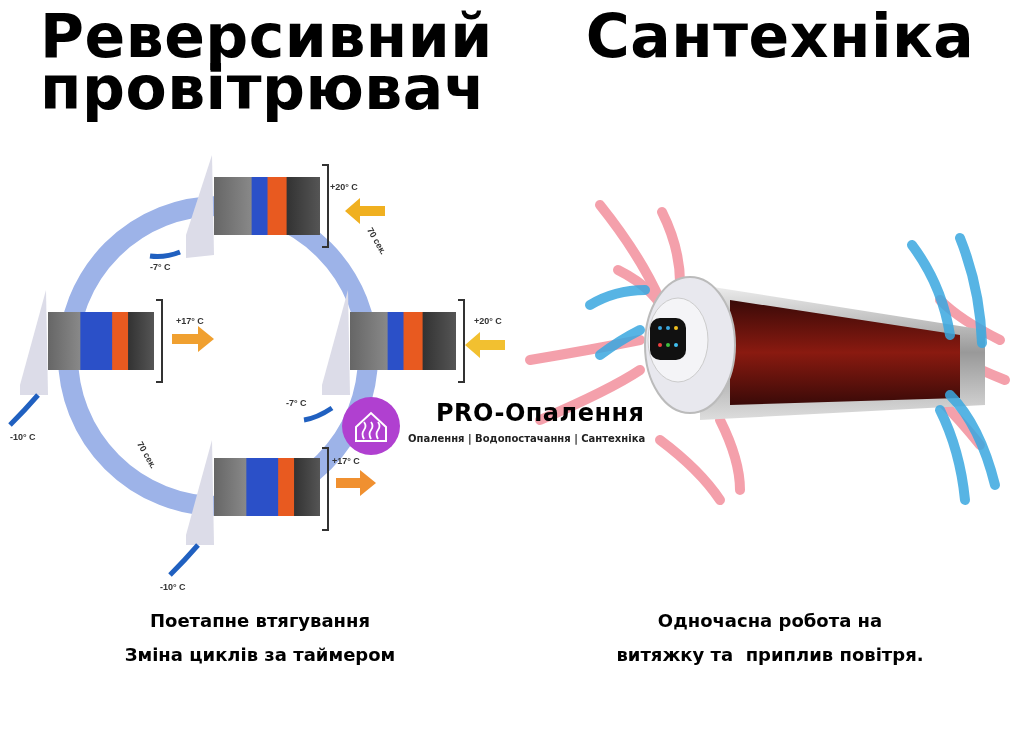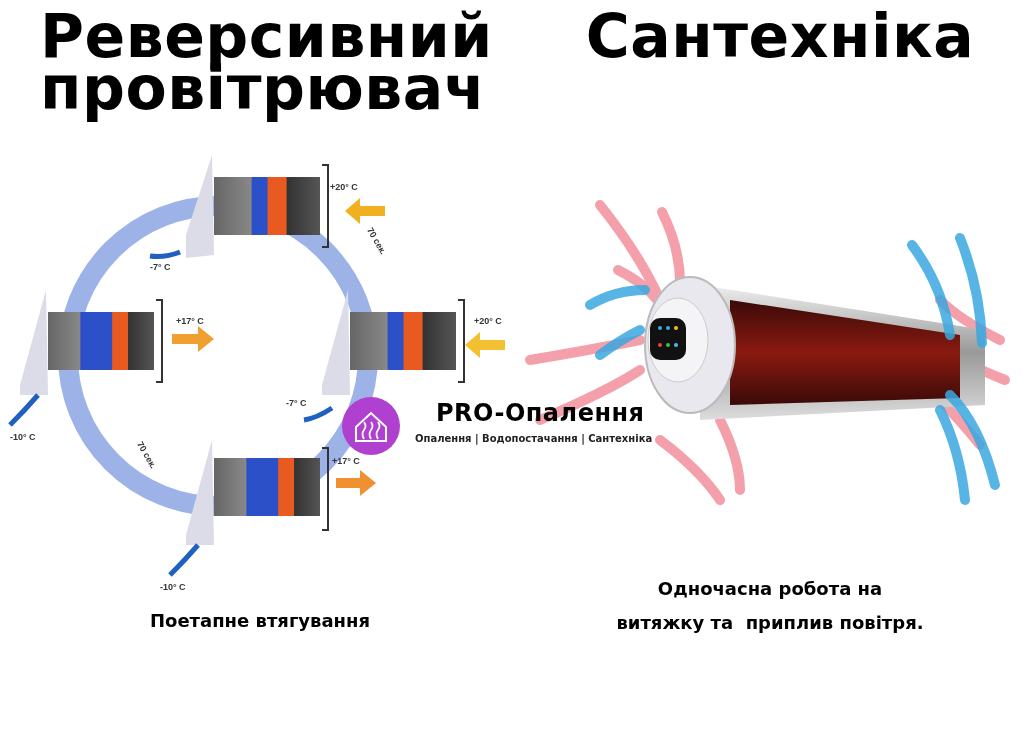--- a/index.html
+++ b/index.html
@@ -4,21 +4,21 @@
 <style>
   html, body { margin:0; padding:0; }
   body { width:1024px; height:738px; background:#ffffff; position:relative; overflow:hidden;
          font-family:"DejaVu Sans", "Liberation Sans", sans-serif; color:#000; }
   .title { position:absolute; font-weight:bold; font-size:60px; text-align:center; line-height:52px; letter-spacing:0.5px; }
   .caption { position:absolute; font-weight:bold; font-size:18px; text-align:center; line-height:34px; }
   .small { position:absolute; font-size:9px; color:#333; font-family:"Liberation Sans", sans-serif;font-weight:bold; }
   svg { position:absolute; left:0; top:0; }
   .brand { position:absolute; left:340px; top:395px; width:360px; height:60px; }
   .brand-name { position:absolute; left:68px; top:4px; font-weight:bold; font-size:24px; color:#000000; font-family:"DejaVu Sans", sans-serif; letter-spacing:0.5px;margin-left:28px;}
-  .brand-sub { position:absolute; left:68px; top:38px; font-size:10px; font-weight:bold; color:#222; font-family:"DejaVu Sans", sans-serif; white-space:nowrap;margin-left:7px; }
+  .brand-sub { position:absolute; left:68px; top:38px; font-size:10px; font-weight:bold; color:#222; font-family:"DejaVu Sans", sans-serif; white-space:nowrap; }
 </style>
 </head>
 <body>
 
 <div class="title" style="left:40px; top:10px; width:440px;">
   <div>Реверсивний</div>
   <div>провітрювач</div>
 </div>
 <div class="title" style="left:560px; top:10px; width:440px;">Сантехніка</div>
 
@@ -152,17 +152,18 @@
     <circle cx="31" cy="31" r="29" fill="#b040d0"></circle>
     <path d="M16 32 L31 18 L46 32 V46 H16 Z" fill="none" stroke="#fff" stroke-width="2"></path>
     <path d="M24 44 q-3 -5 0 -9 q3 -4 0 -8 M31 44 q-3 -5 0 -9 q3 -4 0 -8 M38 44 q-3 -5 0 -9 q3 -4 0 -8" fill="none" stroke="#fff" stroke-width="1.8"></path>
   </svg>
   <div class="brand-name">PRO-Опалення</div>
   <div class="brand-sub">Опалення | Водопостачання | Сантехніка</div>
 </div>
 
 <div class="caption" style="left:40px; top:604px; width:440px;">
   <div>Поетапне втягування</div>
+  <div>Зміна циклів за таймером</div>
 </div>
-<div class="caption" style="left:530px; top:572px; width:480px;">
+<div class="caption" style="left:530px; top:604px; width:480px;">
   <div>Одночасна робота на</div>
   <div style="white-space:pre;text-align:center;">витяжку та  приплив повітря.</div>
 </div>
 
 </body></html>

